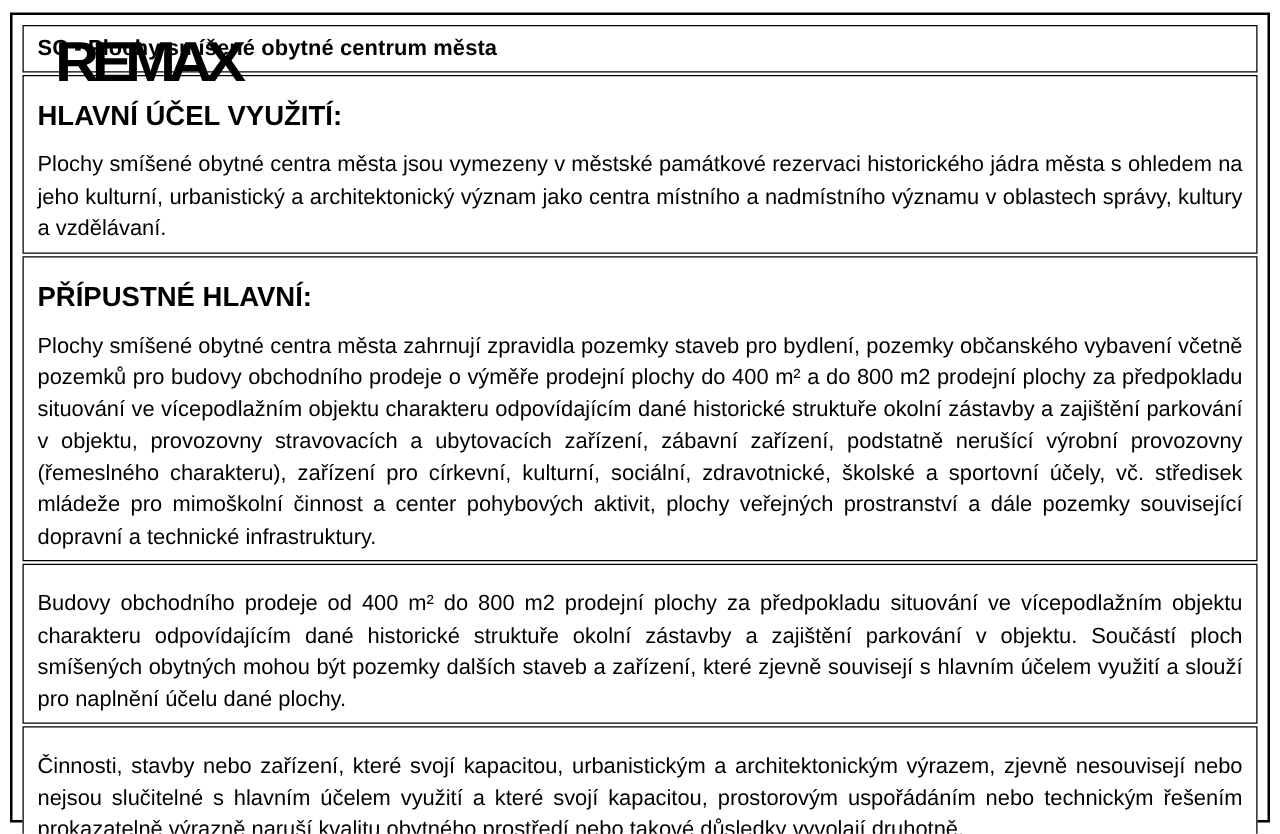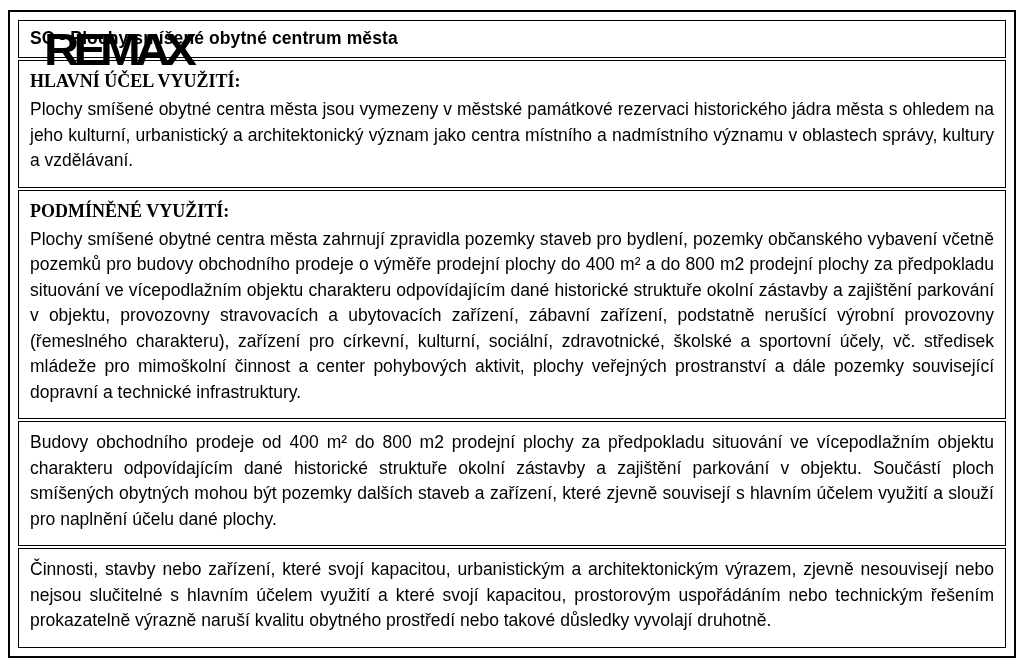--- a/index.html
+++ b/index.html
@@ -35,31 +35,30 @@
     padding-top: 7px;
     padding-bottom: 8px;
   }
   .doc-title {
     font-size: 17.5px;
     font-weight: bold;
     letter-spacing: 0.1px;
   }
   .section { flex: 1 1 auto; }
   .section-heading {
-    font-size: 18px;
+    font-size: 22px;
     font-weight: bold;
     line-height: 26px;
-    margin-top: 2px;
-    font-family: Liberation Serif, serif;
+    margin-top: 14px;
   }
   .section-body {
     font-size: 17.5px;
     line-height: 25.5px;
     text-align: justify;
-    margin-top: 3px;
+    margin-top: 13px;
   }
   .watermark {
     position: absolute;
     left: 44px; top: 24px;
     font-size: 49px;
     font-weight: bold;
     letter-spacing: -6px;
     transform: scaleY(0.92);
     transform-origin: left top;
     color: #000000;
@@ -78,21 +77,21 @@
     <div class="row title-row">
       <span class="doc-title">SC - Plochy smíšené obytné centrum města</span>
     </div>
 
     <div class="row section">
       <div class="section-heading">HLAVNÍ ÚČEL VYUŽITÍ:</div>
       <div class="section-body">Plochy smíšené obytné centra města jsou vymezeny v městské památkové rezervaci historického jádra města s ohledem na jeho kulturní, urbanistický a architektonický význam jako centra místního a nadmístního významu v oblastech správy, kultury a vzdělávaní.</div>
     </div>
 
     <div class="row section">
-      <div class="section-heading">PODMÍNĚNÉ VYUŽITÍ:</div>
+      <div class="section-heading">PŘÍPUSTNÉ HLAVNÍ:</div>
       <div class="section-body">Plochy smíšené obytné centra města zahrnují zpravidla pozemky staveb pro bydlení, pozemky občanského vybavení včetně pozemků pro budovy obchodního prodeje o výměře prodejní plochy do 400 m² a do 800 m2 prodejní plochy za předpokladu situování ve vícepodlažním objektu charakteru odpovídajícím dané historické struktuře okolní zástavby a zajištění parkování v objektu, provozovny stravovacích a ubytovacích zařízení,  zábavní zařízení,  podstatně nerušící výrobní provozovny (řemeslného charakteru), zařízení pro církevní, kulturní, sociální, zdravotnické, školské a sportovní účely, vč. středisek mládeže pro mimoškolní činnost a center pohybových aktivit, plochy veřejných prostranství a dále pozemky související dopravní a technické infrastruktury.</div>
     </div>
 
     <div class="row section">
       <div class="section-body">Budovy obchodního prodeje od 400 m² do 800 m2 prodejní plochy za předpokladu situování ve vícepodlažním objektu charakteru odpovídajícím dané historické struktuře okolní zástavby a zajištění parkování v objektu. Součástí ploch smíšených obytných mohou být pozemky dalších staveb a zařízení, které zjevně souvisejí s hlavním účelem využití a slouží pro naplnění účelu dané plochy.</div>
     </div>
 
     <div class="row section">
       <div class="section-body">Činnosti, stavby nebo zařízení, které svojí kapacitou, urbanistickým a architektonickým výrazem, zjevně nesouvisejí nebo nejsou slučitelné s hlavním účelem využití a které svojí kapacitou, prostorovým uspořádáním nebo technickým řešením prokazatelně výrazně naruší kvalitu obytného prostředí nebo takové důsledky vyvolají druhotně.</div>
     </div>

